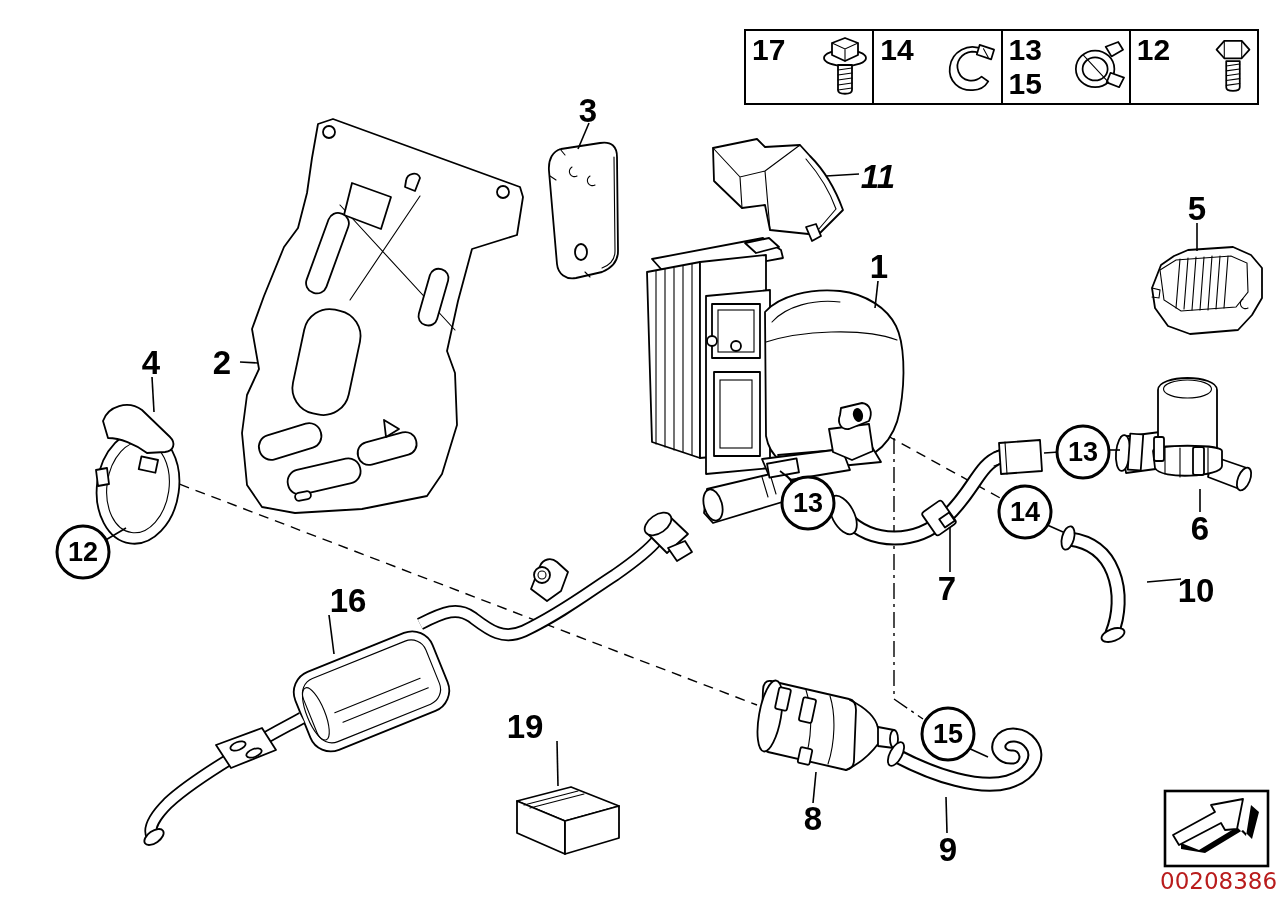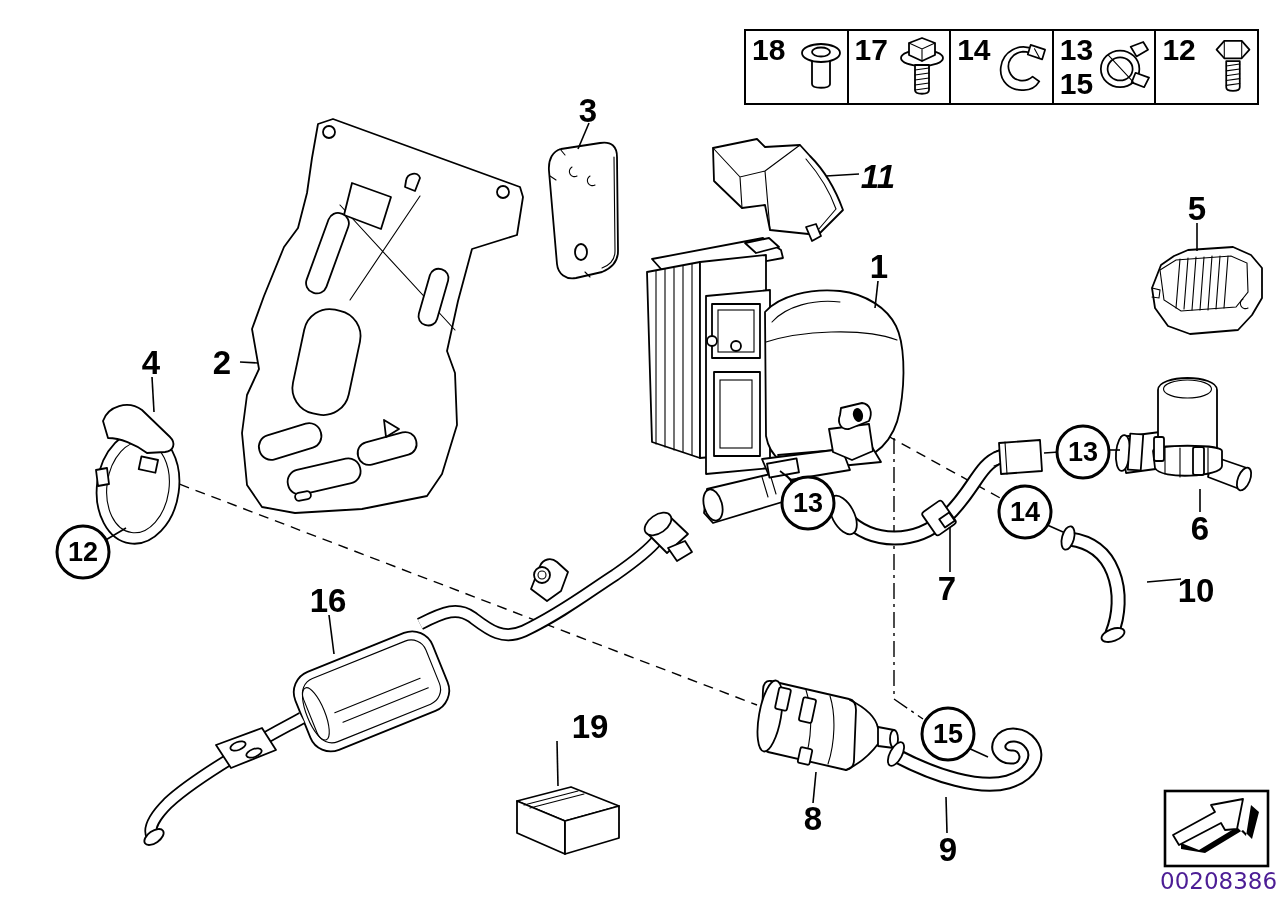--- a/index.html
+++ b/index.html
@@ -25,21 +25,21 @@
           background:#fff;font-size:27px;display:flex;align-items:center;justify-content:center;}
   
   .legend{position:absolute;left:744px;top:29px;width:515px;height:76px;display:flex;
           border:2.5px solid #000;box-sizing:border-box;background:#fff;}
   .lcell{flex:1;position:relative;border-left:2.5px solid #000;box-sizing:border-box;}
   .lcell:first-child{border-left:none;}
   .lnums{position:absolute;left:6px;top:2px;font-weight:700;font-size:30px;line-height:34px;}
   .licon{position:absolute;right:4px;top:50%;transform:translateY(-50%);}
   
   .docnum{position:absolute;left:1160px;top:868px;width:112px;text-align:center;
-          font-family:"DejaVu Sans",sans-serif;font-size:23px;color:#4c1d95;}
+          font-family:"DejaVu Sans",sans-serif;font-size:23px;color:#b91c1c;}
 </style>
 </head>
 <body>
 
 <div class="stage">
 
 <svg class="art" width="1288" height="910" viewBox="0 0 1288 910" xmlns="http://www.w3.org/2000/svg" xmlns:xlink="http://www.w3.org/1999/xlink">
 
   <defs>
     <symbol id="rivet-nut-icon" viewBox="0 0 44 54">
@@ -257,28 +257,20 @@
     <line x1="104" y1="541" x2="126" y2="528"></line>
     <line x1="794" y1="482" x2="780" y2="471"></line>
     <line x1="1059" y1="452" x2="1044" y2="453"></line>
     <line x1="1107" y1="450" x2="1120" y2="450"></line>
     <line x1="1045" y1="524" x2="1063" y2="532"></line>
     <line x1="966" y1="747" x2="988" y2="757"></line>
   </g>
 </svg>
 
 <div class="legend">
-      <div class="lcell">
-        <div class="lnums">
-          <div>18</div>
-        </div>
-        <svg width="44" height="54" class="licon">
-          <use href="#rivet-nut-icon" xlink:href="#rivet-nut-icon"></use>
-        </svg>
-      </div>
       <div class="lcell">
         <div class="lnums">
           <div>17</div>
         </div>
         <svg width="46" height="62" class="licon">
           <use href="#flange-bolt-icon" xlink:href="#flange-bolt-icon"></use>
         </svg>
       </div>
       <div class="lcell">
         <div class="lnums">
@@ -314,22 +306,22 @@
       <div class="plabel" style="left: 1197px; top: 208px;">5</div>
       <div class="plabel" style="left: 151px; top: 362px;">4</div>
       <div class="plabel" style="left: 222px; top: 362px;">2</div>
       <div class="plabel circled" style="left: 808px; top: 503px;">13</div>
       <div class="plabel circled" style="left: 1083px; top: 452px;">13</div>
       <div class="plabel circled" style="left: 1025px; top: 512px;">14</div>
       <div class="plabel" style="left: 1200px; top: 528px;">6</div>
       <div class="plabel circled" style="left: 83px; top: 552px;">12</div>
       <div class="plabel" style="left: 1196px; top: 578px; margin-top: 12px;">10</div>
       <div class="plabel" style="left: 947px; top: 588px;">7</div>
-      <div class="plabel" style="left: 328px; top: 600px;">16</div>
+      <div class="plabel" style="left: 348px; top: 600px;">16</div>
       <div class="plabel circled" style="left: 948px; top: 734px;">15</div>
-      <div class="plabel" style="left: 590px; top: 726px;">19</div>
+      <div class="plabel" style="left: 525px; top: 726px;">19</div>
       <div class="plabel" style="left: 813px; top: 818px;">8</div>
       <div class="plabel" style="left: 948px; top: 849px;">9</div>
     </div>
 
 <div class="docnum">00208386</div>
 
 </div>
 
 </body></html>

